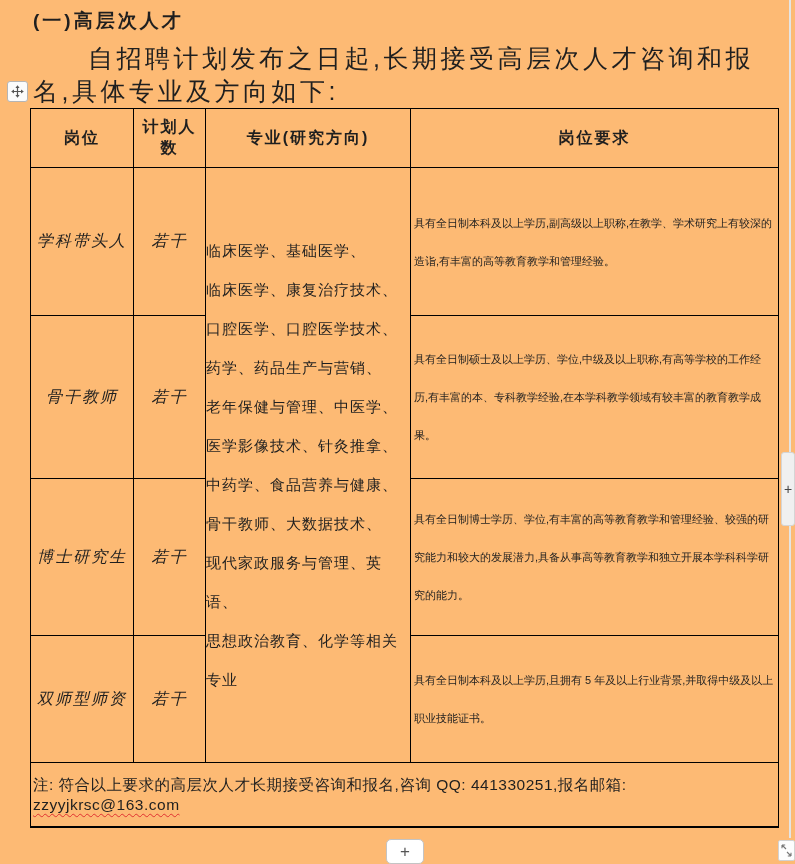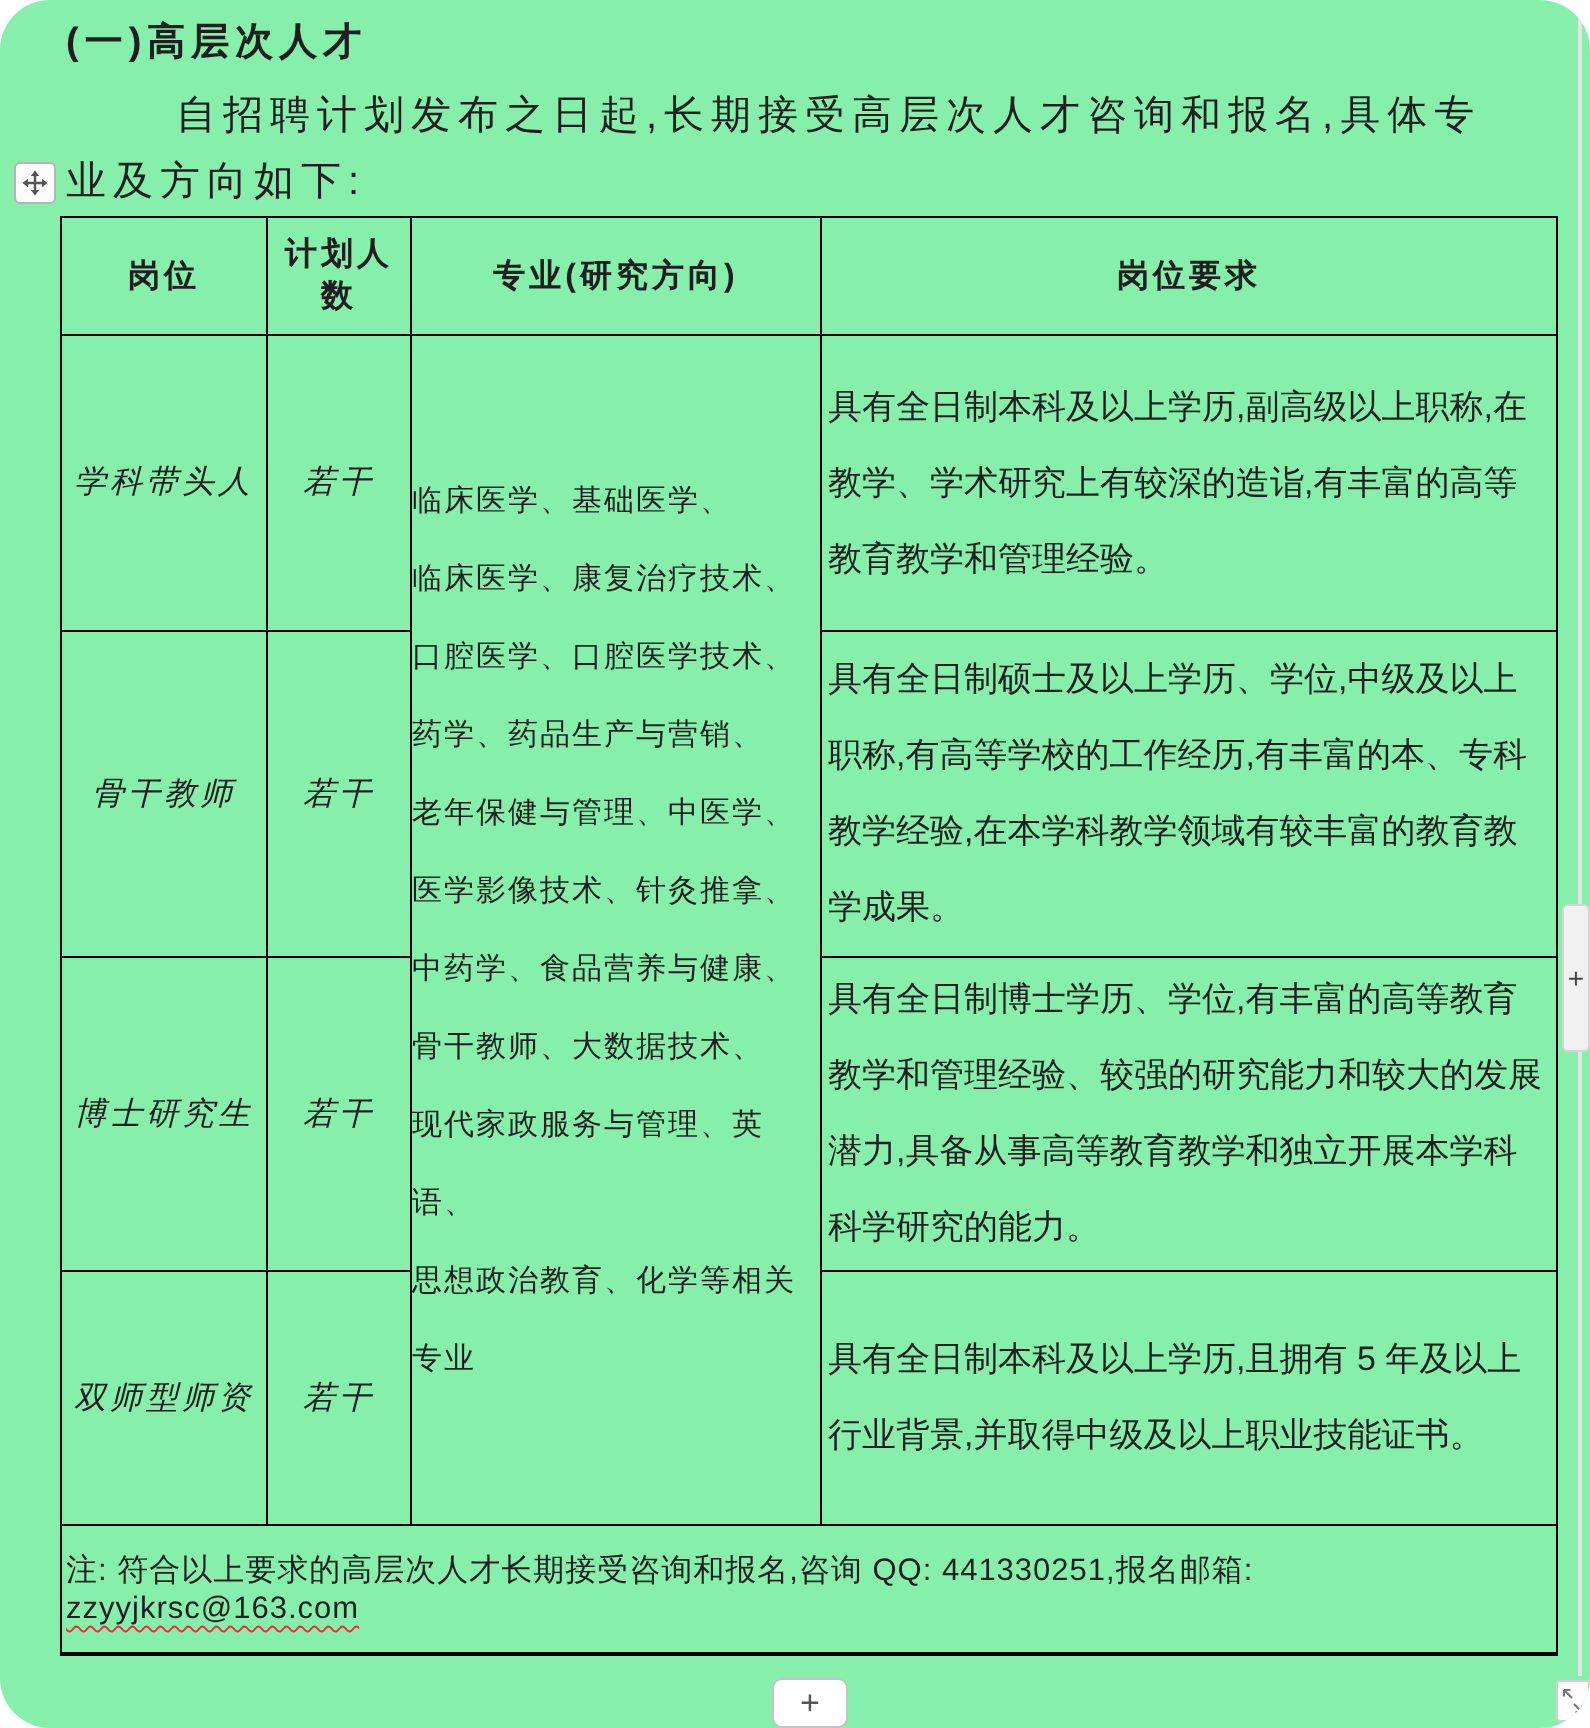--- a/index.html
+++ b/index.html
@@ -1,47 +1,47 @@
 <!DOCTYPE html>
 <html><head>
 <meta charset="utf-8">
 <style>
   * { margin:0; padding:0; box-sizing:border-box; }
   body { background:#fff; }
   .page {
-    position:relative; width:795px; height:864px; background:#86efac;
-    font-family:"Liberation Sans", sans-serif; color:#1f1f1f; overflow:hidden;border-radius:25px;
+    position:relative; width:795px; height:864px; background:#fdba74;
+    font-family:"Liberation Sans", sans-serif; color:#1f1f1f; overflow:hidden;
   }
   .title {
     position:absolute; left:33px; top:8px;
     font-size:19px; font-weight:bold; letter-spacing:3px; white-space:nowrap;
   }
   .intro {
     position:absolute; left:33px; top:42px; width:724px;
-    font-size:20px; letter-spacing:3.5px; line-height:33px; text-indent:55px;
+    font-size:25px; letter-spacing:3.5px; line-height:33px; text-indent:55px;
   }
   table.doc-table {
     position:absolute; left:30px; top:108px; width:748px;
     border-collapse:collapse; table-layout:fixed;padding-left:36px;
   }
   .doc-table th, .doc-table td { border:1px solid #000; overflow:hidden; }
   .doc-table tr.note-row td { border-bottom:2px solid #000; }
   .doc-table th {
     font-size:16px; font-weight:bold; letter-spacing:2px;
     text-align:center; vertical-align:middle;
   }
   td.cell-pos, td.cell-count {
     text-align:center; vertical-align:middle; font-size:16px; letter-spacing:2px;font-style:italic;
   }
   td.cell-majors {
     vertical-align:middle; font-size:15px;
     letter-spacing:1px; line-height:39px; padding:0;
   }
   td.cell-req {
-    vertical-align:middle; text-align:left; font-size:17px;
+    vertical-align:middle; text-align:left; font-size:11px;
     line-height:38px; padding:0 3px;
   }
   td.cell-note {
     vertical-align:middle; text-align:left; font-size:15.5px;
     letter-spacing:0.5px; padding:0 2px;
   }
   .email-text {
     text-decoration:underline; text-decoration-style:wavy;
     text-decoration-color:#e03131; text-decoration-thickness:1px;
     text-underline-offset:3px;

